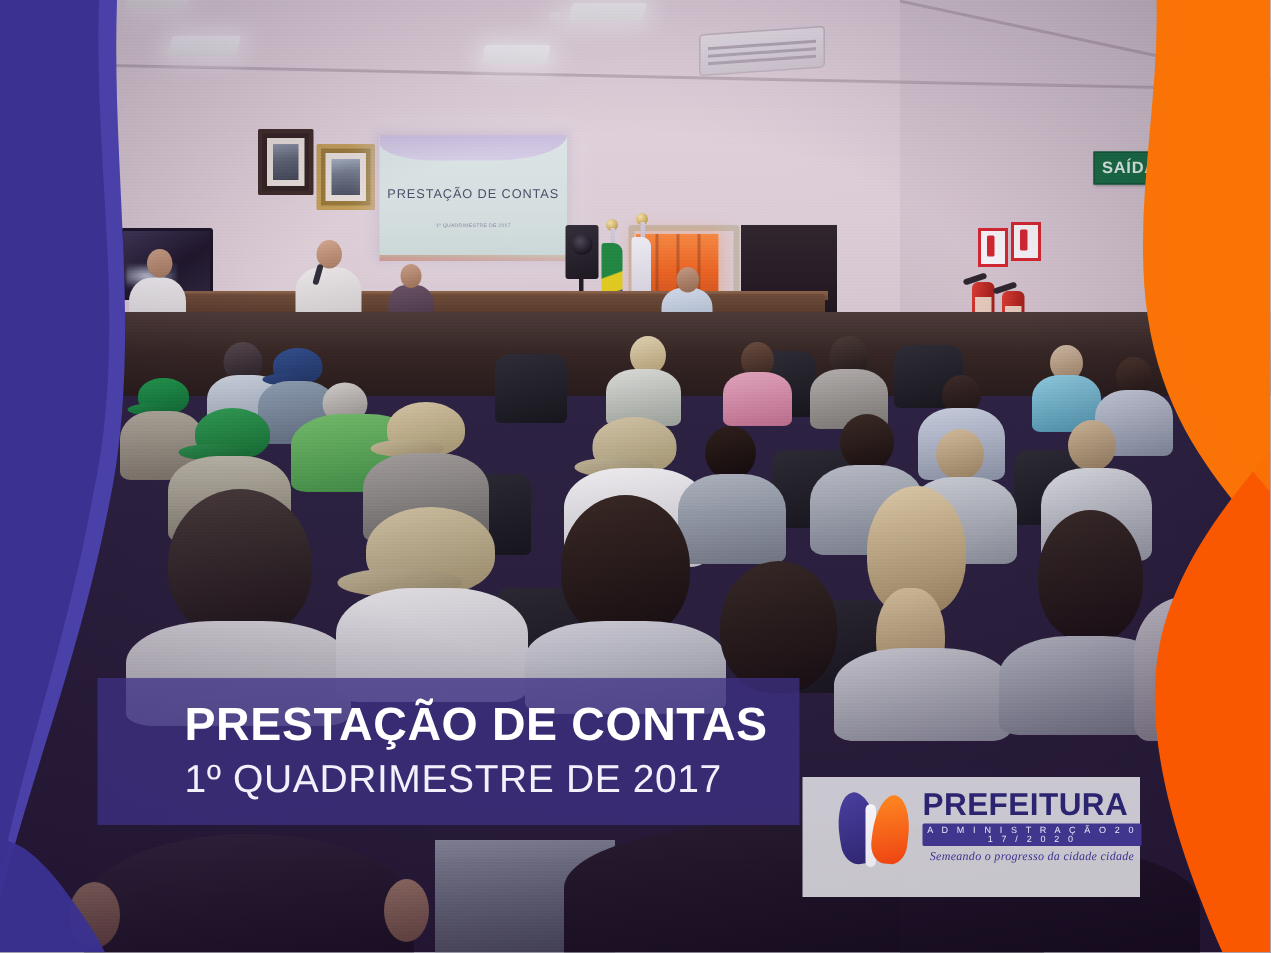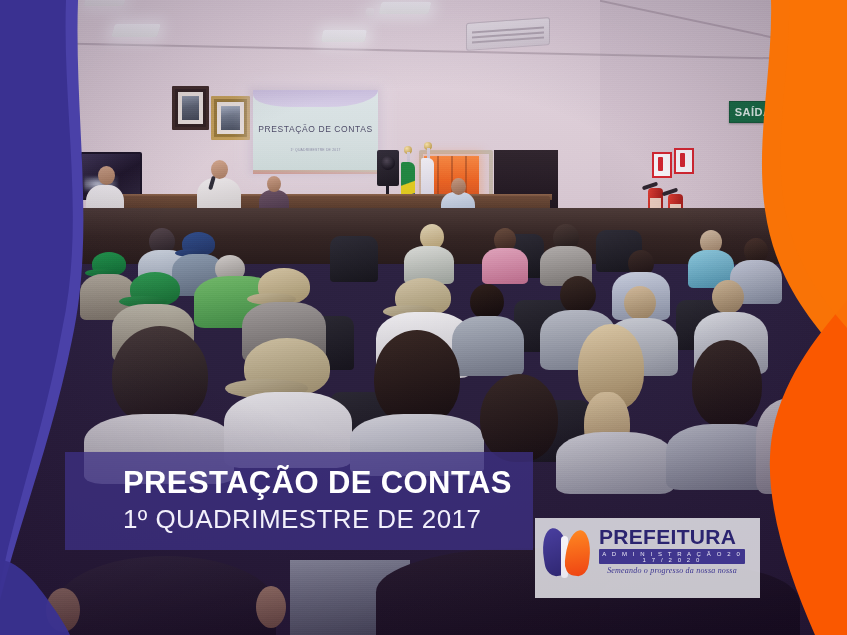--- a/index.html
+++ b/index.html
@@ -150,21 +150,21 @@
   .banner .t1{position:absolute;left:58px;top:14px;color:#ffffff;font-weight:bold;
       font-size:31px;letter-spacing:.4px;line-height:34px;white-space:nowrap;
       font-family:"Liberation Sans",sans-serif;}
   .banner .t2{position:absolute;left:58px;top:52px;color:#f2f0fb;font-weight:400;
       font-size:26px;letter-spacing:.4px;line-height:30px;white-space:nowrap;
       font-family:"Liberation Sans",sans-serif;}
 
   
   .logopanel{position:absolute;left:535px;top:518px;width:225px;height:80px;
       background:rgba(243,243,246,.80);}
-  .logo-wrap{position:absolute;left:4px;top:8px;width:206px;height:64px;}
+  .logo-wrap{position:absolute;left:20px;top:8px;width:206px;height:64px;}
   .leaf-l{position:absolute;left:4px;top:2px;width:26px;height:48px;
       background:linear-gradient(165deg,#4a3fa0,#2e2670);
       border-radius:60% 60% 50% 50%/70% 70% 35% 35%;
       transform:rotate(-9deg);}
   .leaf-r{position:absolute;left:27px;top:4px;width:24px;height:46px;
       background:linear-gradient(165deg,#ff8a22,#ee4212);
       border-radius:60% 60% 50% 50%/70% 70% 35% 35%;
       transform:rotate(7deg);}
   .leaf-stem{position:absolute;left:22px;top:10px;width:7px;height:42px;
       background:linear-gradient(180deg,#f6f4f8,#e9e7ef);border-radius:4px;}
@@ -410,18 +410,18 @@
   </div>
 
   <div class="logopanel">
     <div class="logo-wrap">
       <div class="leaf-l"></div>
       <div class="leaf-stem"></div>
       <div class="leaf-r"></div>
       <div class="logo-text">
         <div class="l1">PREFEITURA</div>
         <div class="l3">A D M I N I S T R A Ç Ã O   2 0 1 7 / 2 0 2 0</div>
-        <div class="l4">Semeando o progresso da nossa nossa</div>
+        <div class="l4">Semeando o progresso da cidade cidade</div>
       </div>
     </div>
   </div>
 
 </div>
 
 </body></html>

